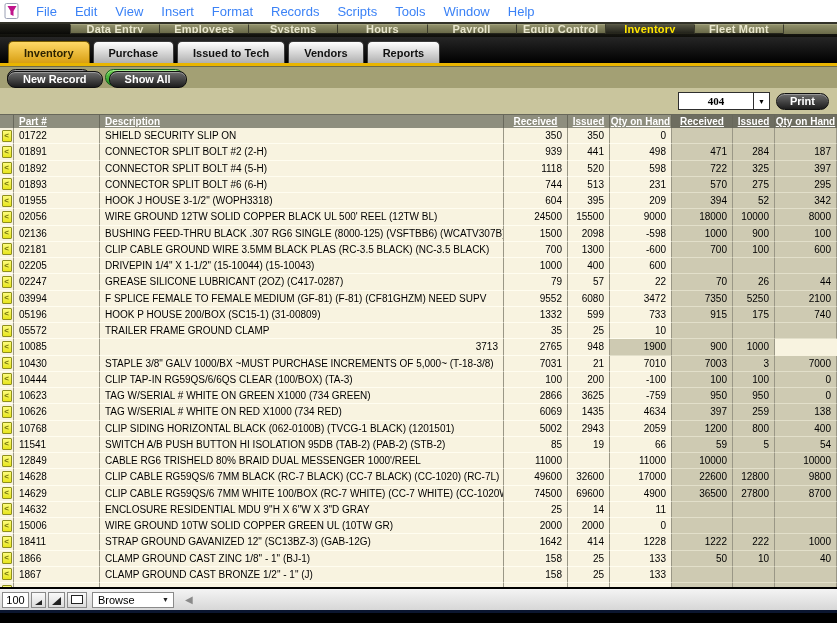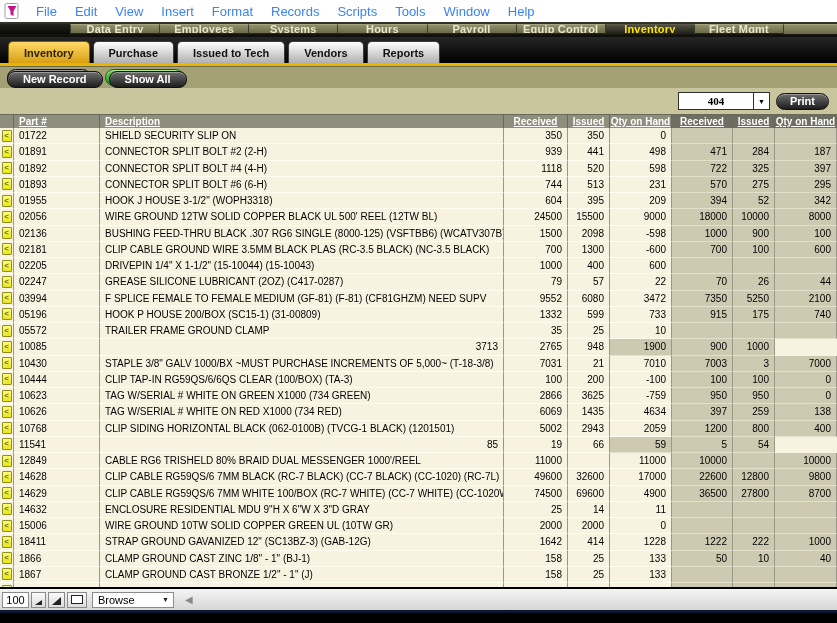--- a/index.html
+++ b/index.html
@@ -191,21 +191,21 @@
         <span class="cell num">498</span>
         <span class="cell num gray">471</span>
         <span class="cell num gray">284</span>
         <span class="cell num gray">187</span>
       </div>
       <div class="grow">
         <span class="btncell">
           <span class="rowbtn">&lt;</span>
         </span>
         <span class="cell textcell">01892</span>
-        <span class="cell textcell">CONNECTOR SPLIT BOLT #4 (4-H)</span>
+        <span class="cell textcell">CONNECTOR SPLIT BOLT #4 (5-H)</span>
         <span class="cell num">1118</span>
         <span class="cell num">520</span>
         <span class="cell num">598</span>
         <span class="cell num gray">722</span>
         <span class="cell num gray">325</span>
         <span class="cell num gray">397</span>
       </div>
       <div class="grow">
         <span class="btncell">
           <span class="rowbtn">&lt;</span>
@@ -411,20 +411,21 @@
         <span class="cell num">2059</span>
         <span class="cell num gray">1200</span>
         <span class="cell num gray">800</span>
         <span class="cell num gray">400</span>
       </div>
       <div class="grow">
         <span class="btncell">
           <span class="rowbtn">&lt;</span>
         </span>
         <span class="cell textcell">11541</span>
+        <span class="cell textcell">SWITCH A/B PUSH BUTTON HI ISOLATION 95DB (TAB-2) (PAB-2) (STB-2)</span>
         <span class="cell num">85</span>
         <span class="cell num">19</span>
         <span class="cell num">66</span>
         <span class="cell num gray">59</span>
         <span class="cell num gray">5</span>
         <span class="cell num gray">54</span>
       </div>
       <div class="grow">
         <span class="btncell">
           <span class="rowbtn">&lt;</span>

